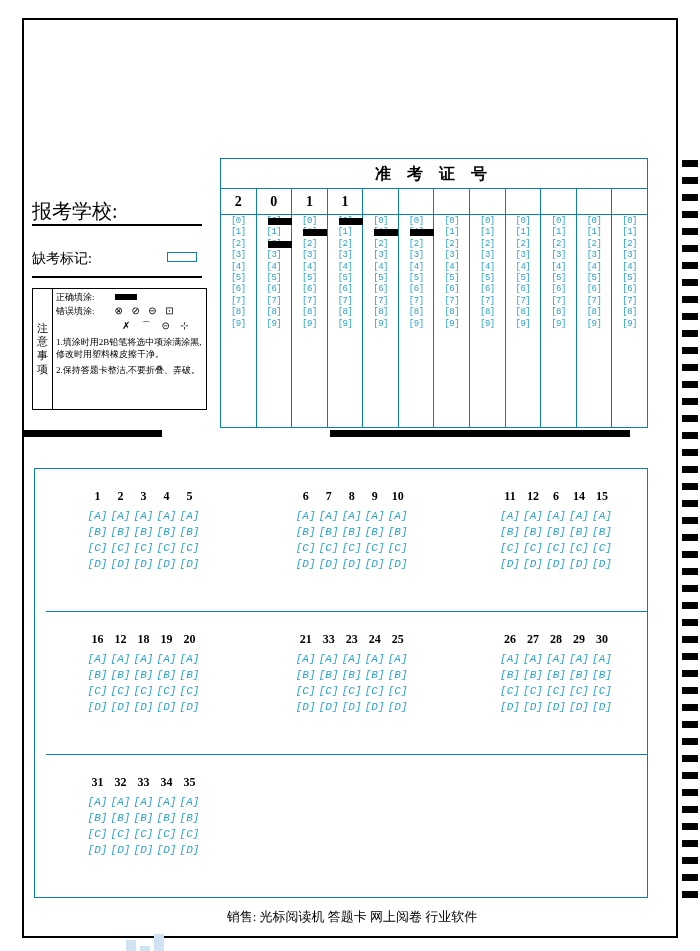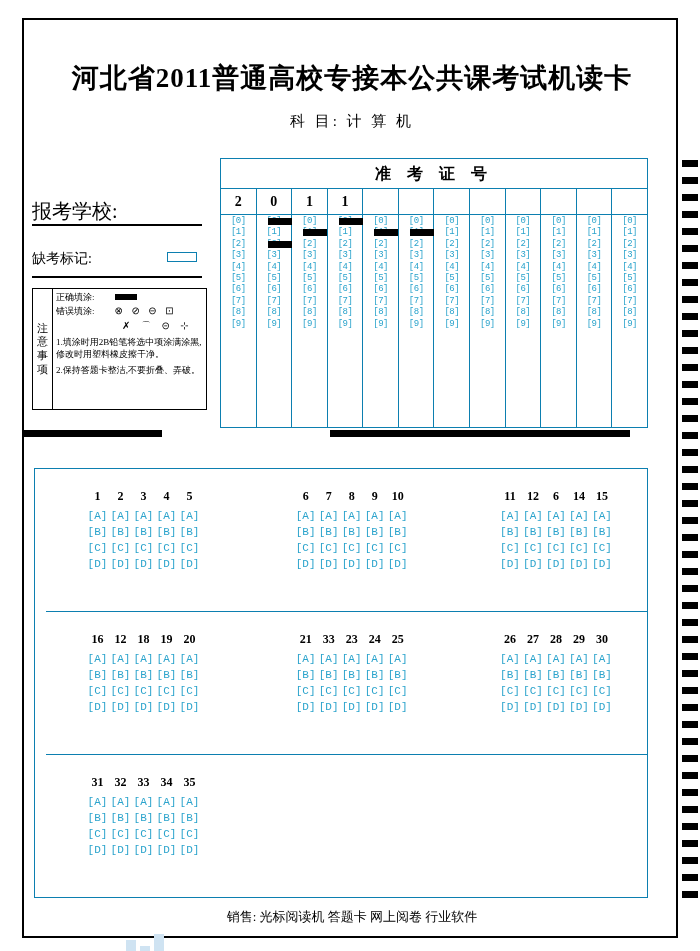--- a/index.html
+++ b/index.html
@@ -147,20 +147,21 @@
   .anum {
     font-size: 12px; font-weight: bold; color: #000;
     font-family: "Liberation Serif", serif;
     white-space: nowrap; margin-bottom: 4px;
   }
   .anum span { display: inline-block; width: 23px; text-align: center; }
   .arow {
     font-size: 11px; color: #2aa3cc; white-space: nowrap;
     line-height: 16px;
     font-family: "Liberation Mono", monospace;
+    font-style: italic;
   }
   .arow span { display: inline-block; width: 23px; text-align: center; }
 
   
   .footer {
     position: absolute; left: 0; top: 888px; width: 656px;
     text-align: center; font-size: 13px;
   }
   
   .timing {
@@ -176,26 +177,21 @@
   }
   .logo i { position: absolute; bottom: 0; width: 10px; background: #cfe3f2; display: block; }
 </style>
 </head>
 <body>
 
 <div class="cross"></div>
 
 <div class="sheet">
 
-  <div class="title">河北省2011普通高校专接本公共课考试机读卡</div>
-
-  <div class="subject">
-    <span>科  目:</span>
-    <span>计 算 机</span>
-  </div>
+
 
 
   <div class="info-school">
     <span>报考学校:</span>
     <div class="line"></div>
   </div>
 
   <div class="info-absent">
     <span>缺考标记:</span>
     <span class="absent-box"></span>

